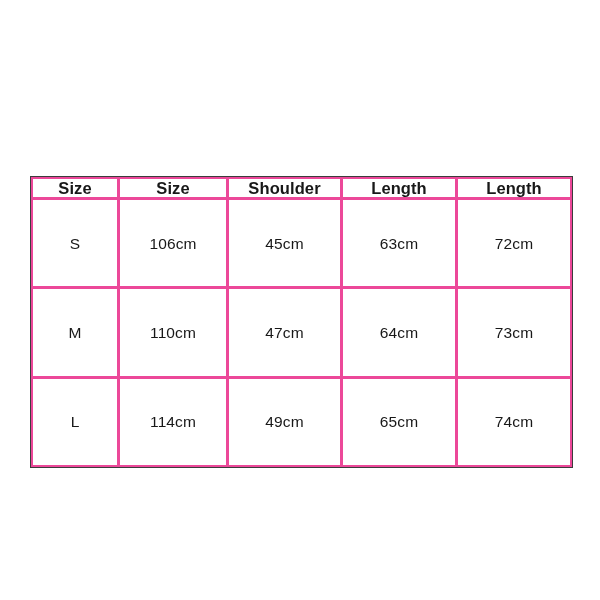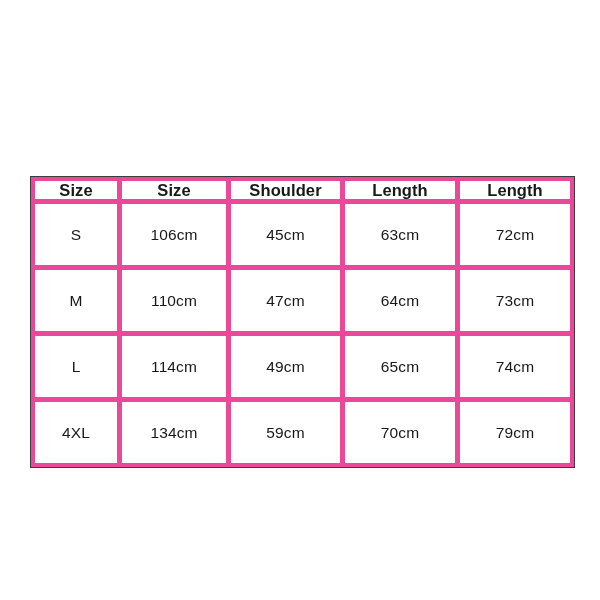--- a/index.html
+++ b/index.html
@@ -27,21 +27,21 @@
   table.size-chart {
     width: 540px;
     height: 292px;
     border-collapse: collapse;
     table-layout: fixed;
     background: #ffffff;
   }
 
   table.size-chart td,
   table.size-chart th {
-    border: 5px solid #ec4899;
+    border: 3px solid #ec4899;
     text-align: center;
     vertical-align: middle;
     color: #181818;
     padding: 0;
     line-height: 1.1;
     white-space: nowrap;
   }
 
   table.size-chart th {
     font-weight: bold;
@@ -104,22 +104,15 @@
         <td>64cm</td>
         <td>73cm</td>
       </tr>
       <tr>
         <td>L</td>
         <td>114cm</td>
         <td>49cm</td>
         <td>65cm</td>
         <td>74cm</td>
       </tr>
-      <tr>
-        <td>4XL</td>
-        <td>134cm</td>
-        <td>59cm</td>
-        <td>70cm</td>
-        <td>79cm</td>
-      </tr>
     </tbody>
   </table>
 </div>
 
 </body></html>

